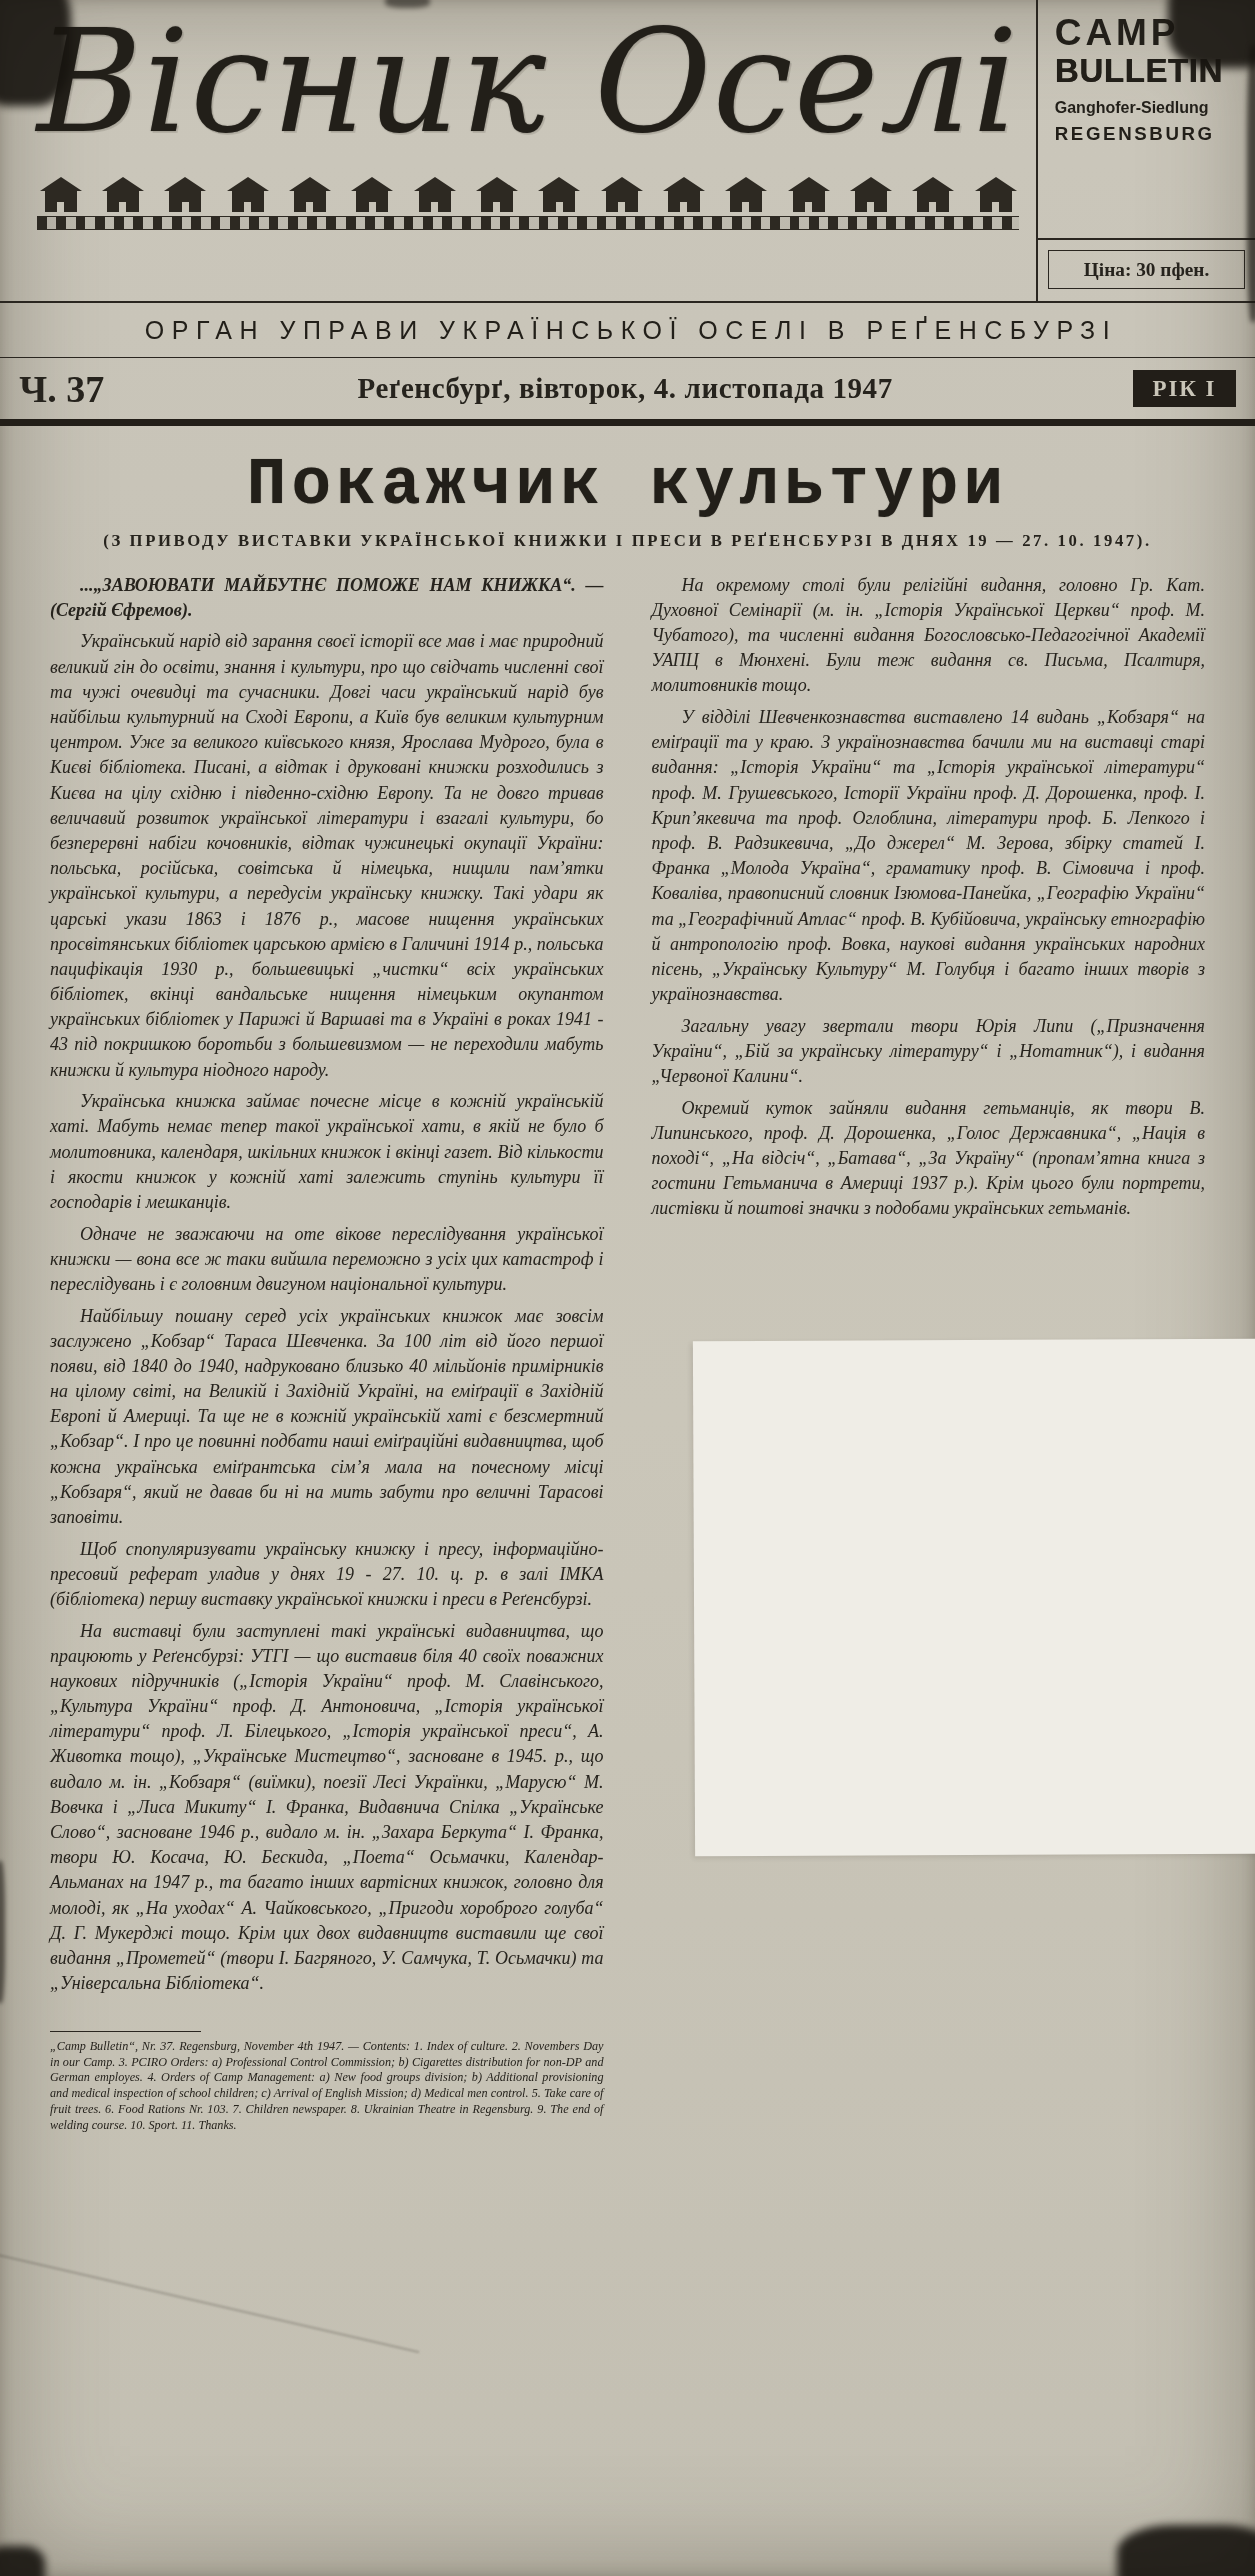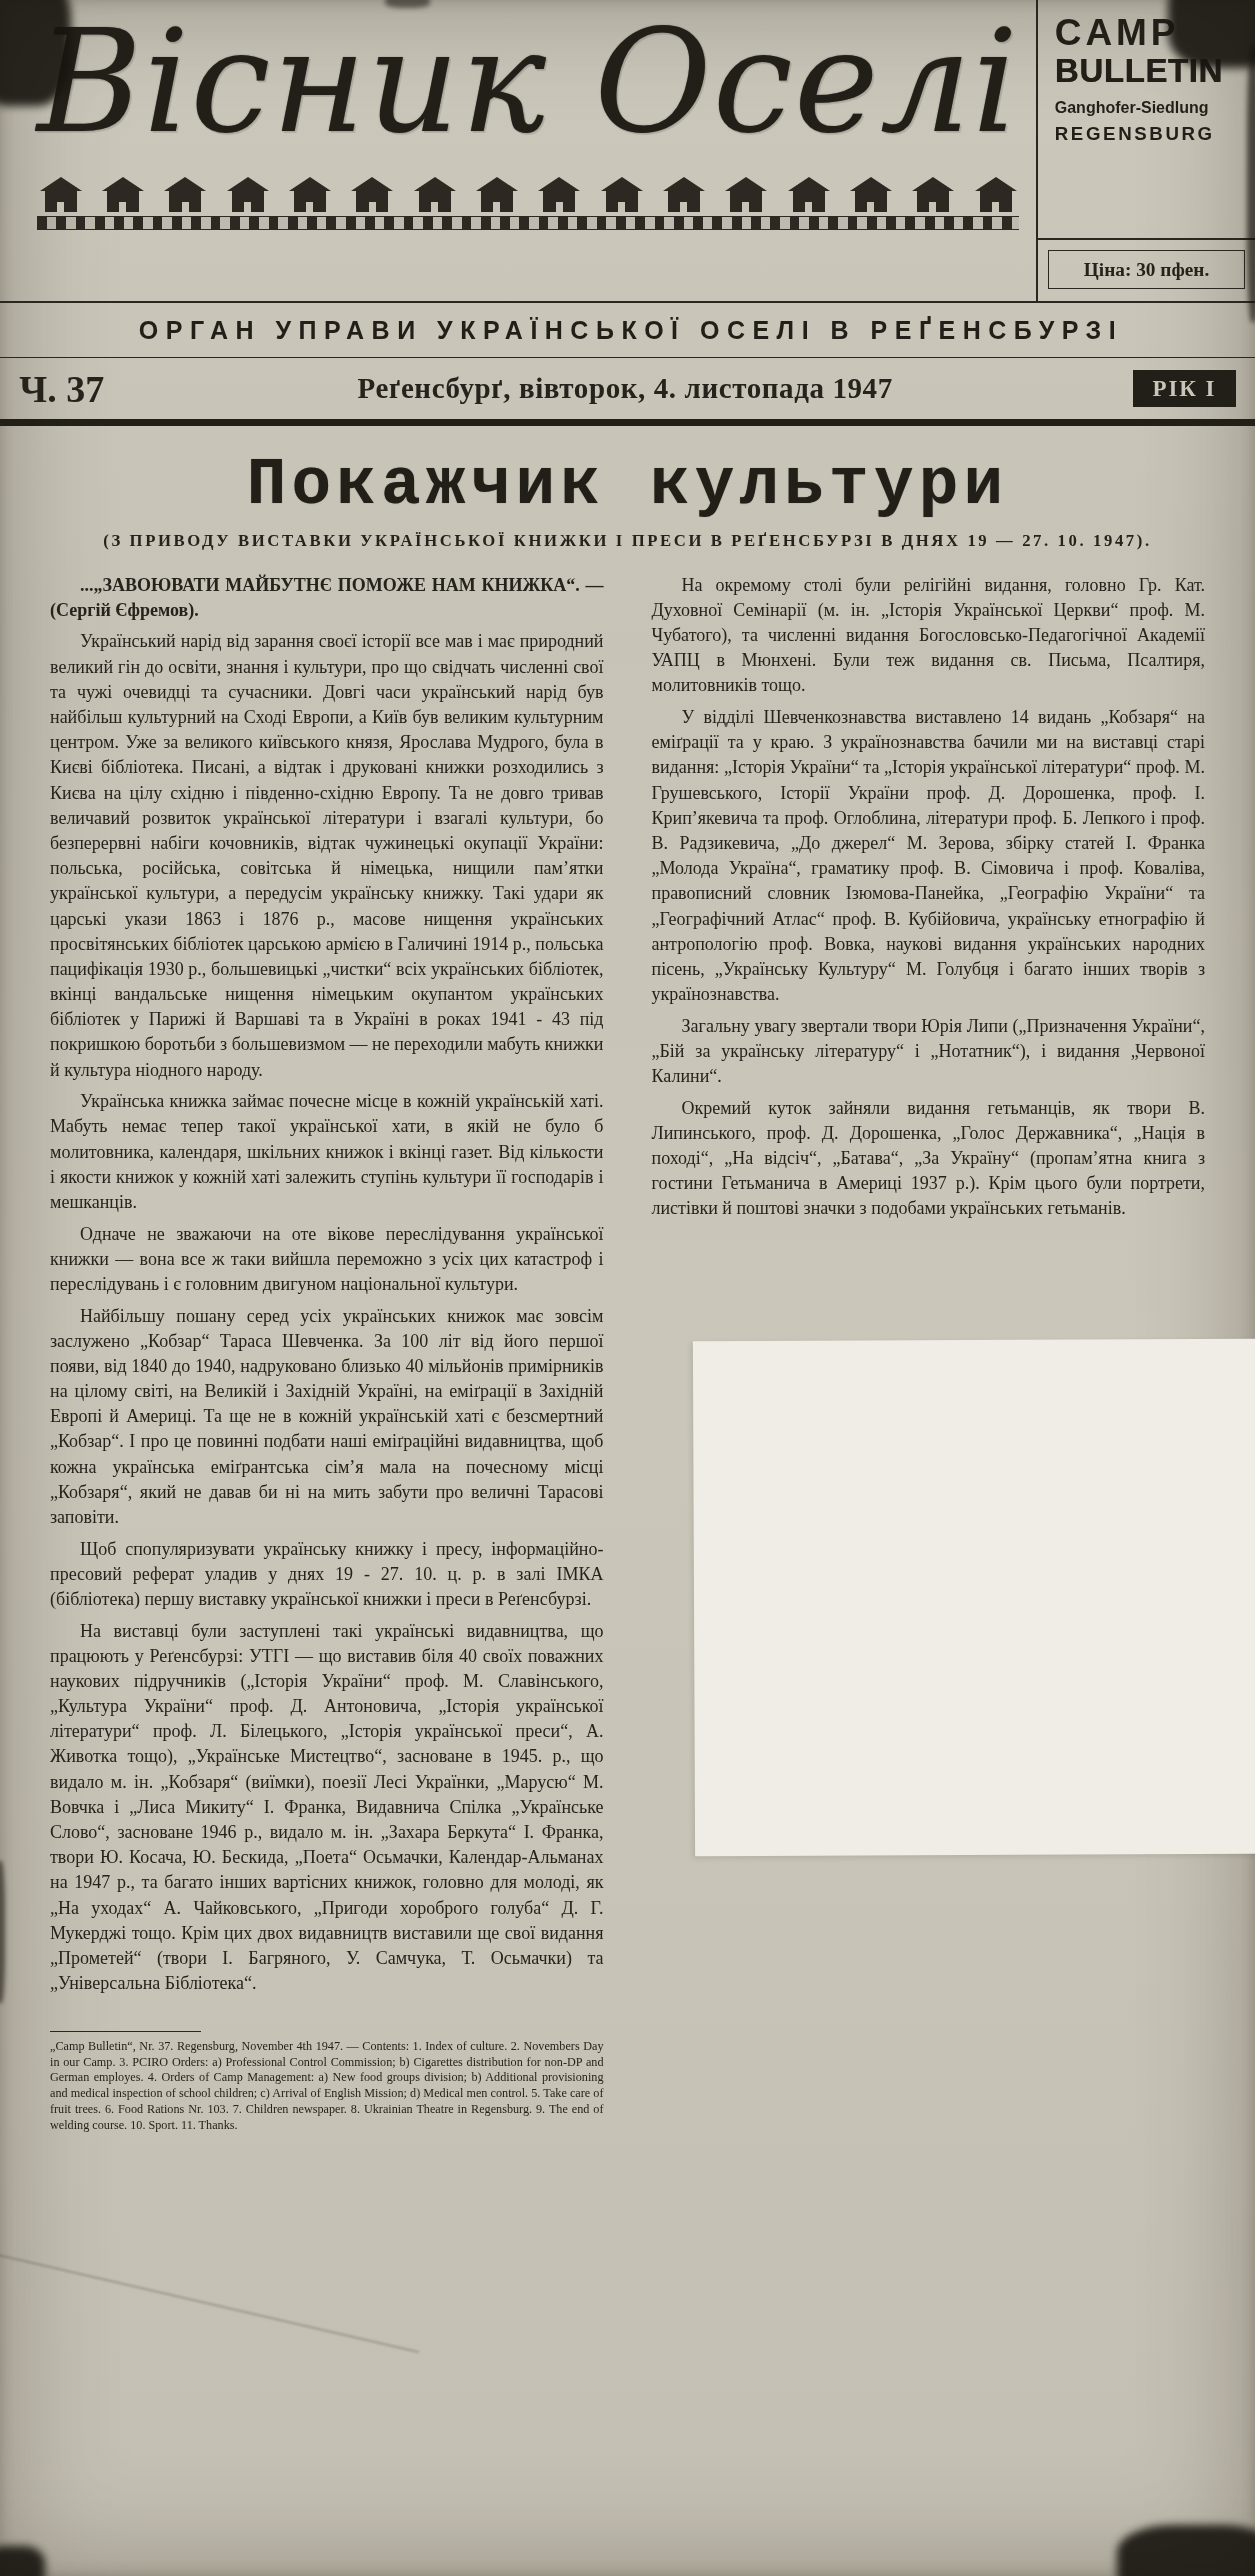--- a/index.html
+++ b/index.html
@@ -74,21 +74,21 @@
   .price-box {
     margin: 10.3px 10.3px 11.6px; border: 1.9px solid #2a2620;
     text-align: center; font-weight: bold; font-size: 19.3px; padding: 7.7px 0;
     font-family: "Liberation Serif", serif;
   }
 
   
   .banner-row {
     height: 55px; display: flex; align-items: center; justify-content: center;
     border-bottom: 1.9px solid #2a2620;
-    font-family: "Liberation Sans", sans-serif; font-weight: bold;
+    font-family: "Liberation Sans", sans-serif; font-weight: normal;
     font-size: 25px; letter-spacing: 0.30em; white-space: nowrap; color: #221f19; padding-left: 7px;
   }
   .date-row {
     height: 68px; display: flex; align-items: center; justify-content: space-between;
     padding: 0 19.3px; border-bottom: 7px solid #221e18;
   }
   .issue-no { font-weight: bold; font-size: 38px; }
   .date-center { font-weight: bold; font-size: 29px; letter-spacing: 0.6px; margin-left: 13px; }
   .volume-badge {
     background: #221e18; color: #c9c5b8; font-weight: bold; font-size: 23px;
@@ -100,21 +100,21 @@
     margin-top: 22px; text-align: center;
     font-family: Liberation Mono, monospace; font-weight: bold;
     font-size: 66px; letter-spacing: 5.2px; color: #221f19;
     text-shadow: 0 0 1px rgba(30,27,22,.5);
   }
   .article-subtitle {
     margin-top: 7.7px; text-align: center; font-weight: bold;
     font-size: 16.7px; letter-spacing: 2.6px; white-space: nowrap;
   }
 
-  .columns { display: flex; gap: 48px; padding: 22px 50px 0; }
+  .columns { display: flex; gap: 48px; padding: 22px 50px 0; font-style: italic; }
   .col { flex: 1; text-align: justify; font-size: 18px; line-height: 1.40; }
   .col p { margin-bottom: 6.4px; text-indent: 30px; }
   .epigraph { font-weight: bold; }
 
   .footnote {
     margin-top: 35px; font-size: 12.2px; line-height: 1.3; text-align: justify;
   }
   .footnote::before { content: ""; display: block; width: 151px; border-top: 1.3px solid #2a2620; margin-bottom: 6.4px; }
 </style>
 </head>

